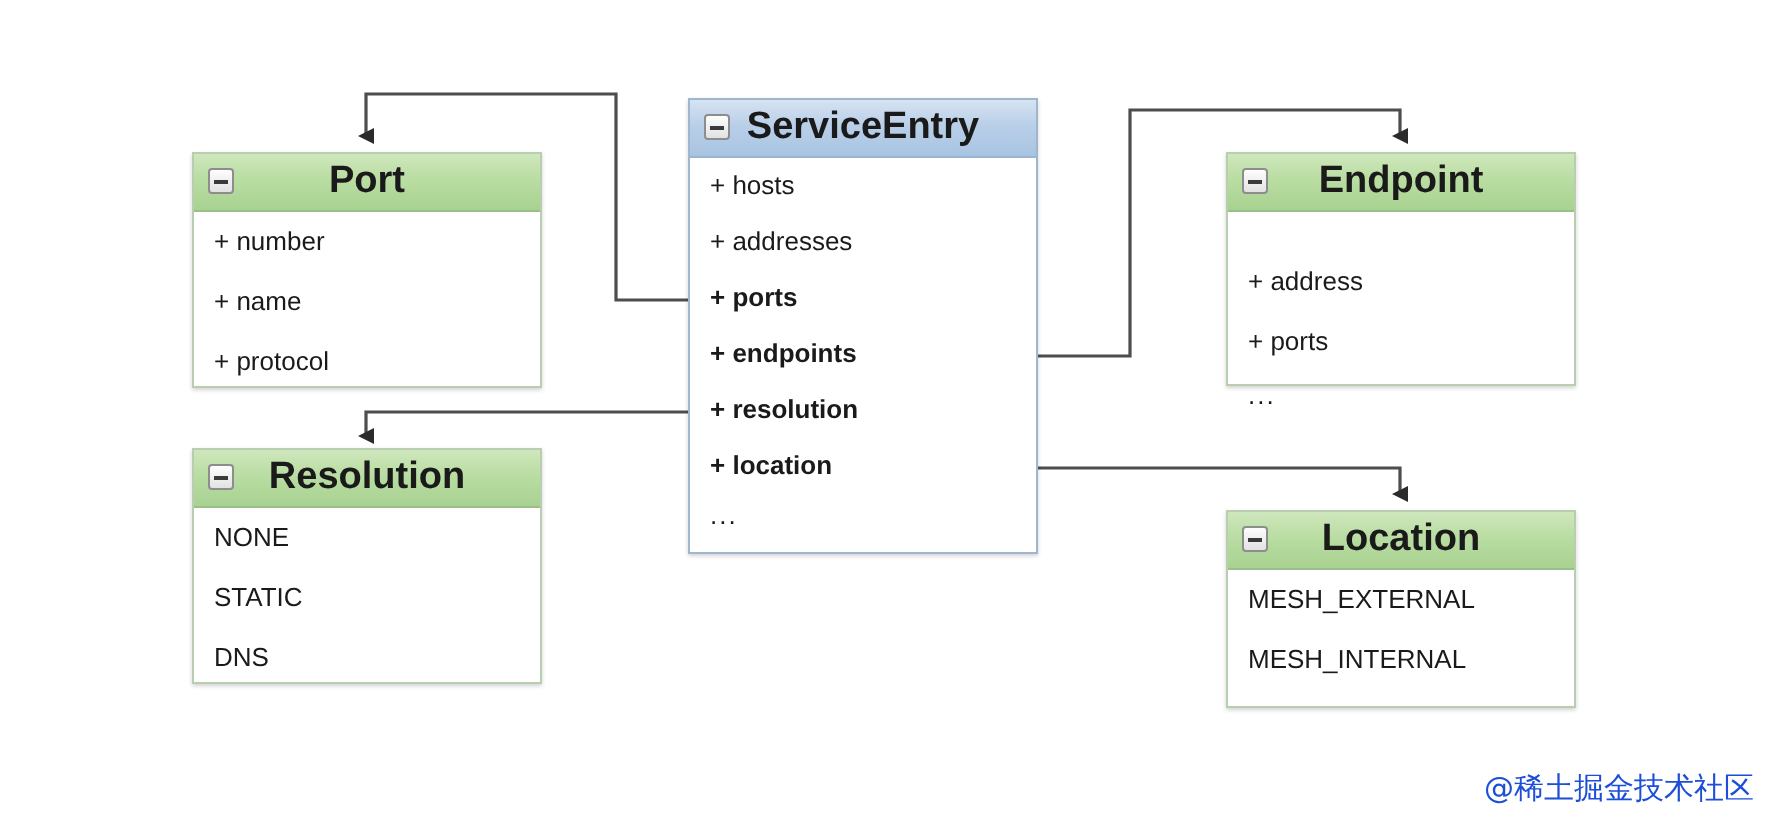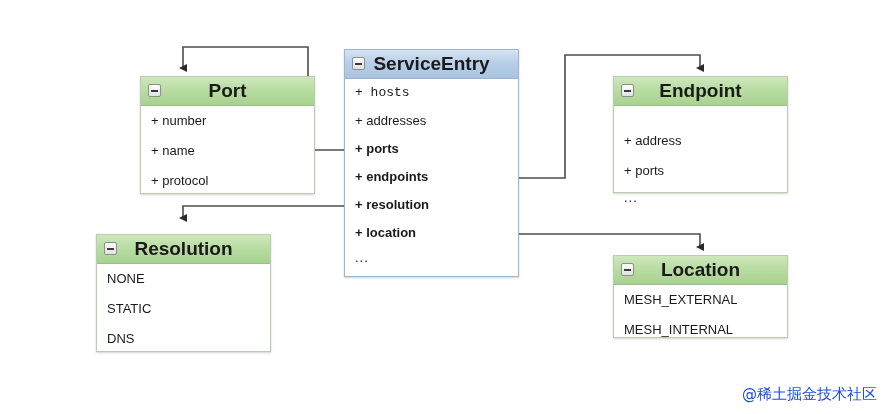--- a/index.html
+++ b/index.html
@@ -123,43 +123,43 @@
 
     <path d="M519,234 L700,234 L700,247" fill="none" stroke="#4d4d4d" stroke-width="1.6" marker-end="url(#arrow)"></path>
   </svg>
 
   <div class="node blue" style="left:344px; top:49px; width:175px; height:228px;">
     <div class="node-header">
       <span class="collapse-icon"></span>
       <span>ServiceEntry</span>
     </div>
     <div class="node-body">
-      <div class="node-row" style="height:28px; line-height:28px;font-family:Liberation Mono, monospace;">+ hosts</div>
+      <div class="node-row" style="height:28px; line-height:28px;">+ hosts</div>
       <div class="node-row" style="height:28px; line-height:28px;">+ addresses</div>
       <div class="node-row bold" style="height:28px; line-height:28px;">+ ports</div>
       <div class="node-row bold" style="height:28px; line-height:28px;">+ endpoints</div>
       <div class="node-row bold" style="height:28px; line-height:28px;">+ resolution</div>
       <div class="node-row bold" style="height:28px; line-height:28px;">+ location</div>
       <div class="node-row dots" style="height:28px; line-height:22px;">...</div>
     </div>
   </div>
 
-  <div class="node" style="left:96px; top:76px; width:175px; height:118px;margin-left:44px;">
+  <div class="node" style="left:96px; top:76px; width:175px; height:118px;">
     <div class="node-header">
       <span class="collapse-icon"></span>
       <span>Port</span>
     </div>
     <div class="node-body">
       <div class="node-row" style="height:30px; line-height:30px;">+ number</div>
       <div class="node-row" style="height:30px; line-height:30px;">+ name</div>
       <div class="node-row" style="height:30px; line-height:30px;">+ protocol</div>
     </div>
   </div>
 
-  <div class="node" style="left:96px; top:234px; width:175px; height:118px;">
+  <div class="node" style="left:96px; top:224px; width:175px; height:118px;">
     <div class="node-header">
       <span class="collapse-icon"></span>
       <span>Resolution</span>
     </div>
     <div class="node-body">
       <div class="node-row" style="height:30px; line-height:30px;">NONE</div>
       <div class="node-row" style="height:30px; line-height:30px;">STATIC</div>
       <div class="node-row" style="height:30px; line-height:30px;">DNS</div>
     </div>
   </div>
@@ -169,21 +169,21 @@
       <span class="collapse-icon"></span>
       <span>Endpoint</span>
     </div>
     <div class="node-body">
       <div class="node-row" style="height:30px; line-height:30px;margin-top:20px;">+ address</div>
       <div class="node-row" style="height:30px; line-height:30px;">+ ports</div>
       <div class="node-row dots" style="height:30px; line-height:24px;">...</div>
     </div>
   </div>
 
-  <div class="node" style="left:613px; top:255px; width:175px; height:83px;">
+  <div class="node" style="left:613px; top:255px; width:175px; height:99px;">
     <div class="node-header">
       <span class="collapse-icon"></span>
       <span>Location</span>
     </div>
     <div class="node-body">
       <div class="node-row" style="height:30px; line-height:30px;">MESH_EXTERNAL</div>
       <div class="node-row" style="height:30px; line-height:30px;">MESH_INTERNAL</div>
     </div>
   </div>
 

